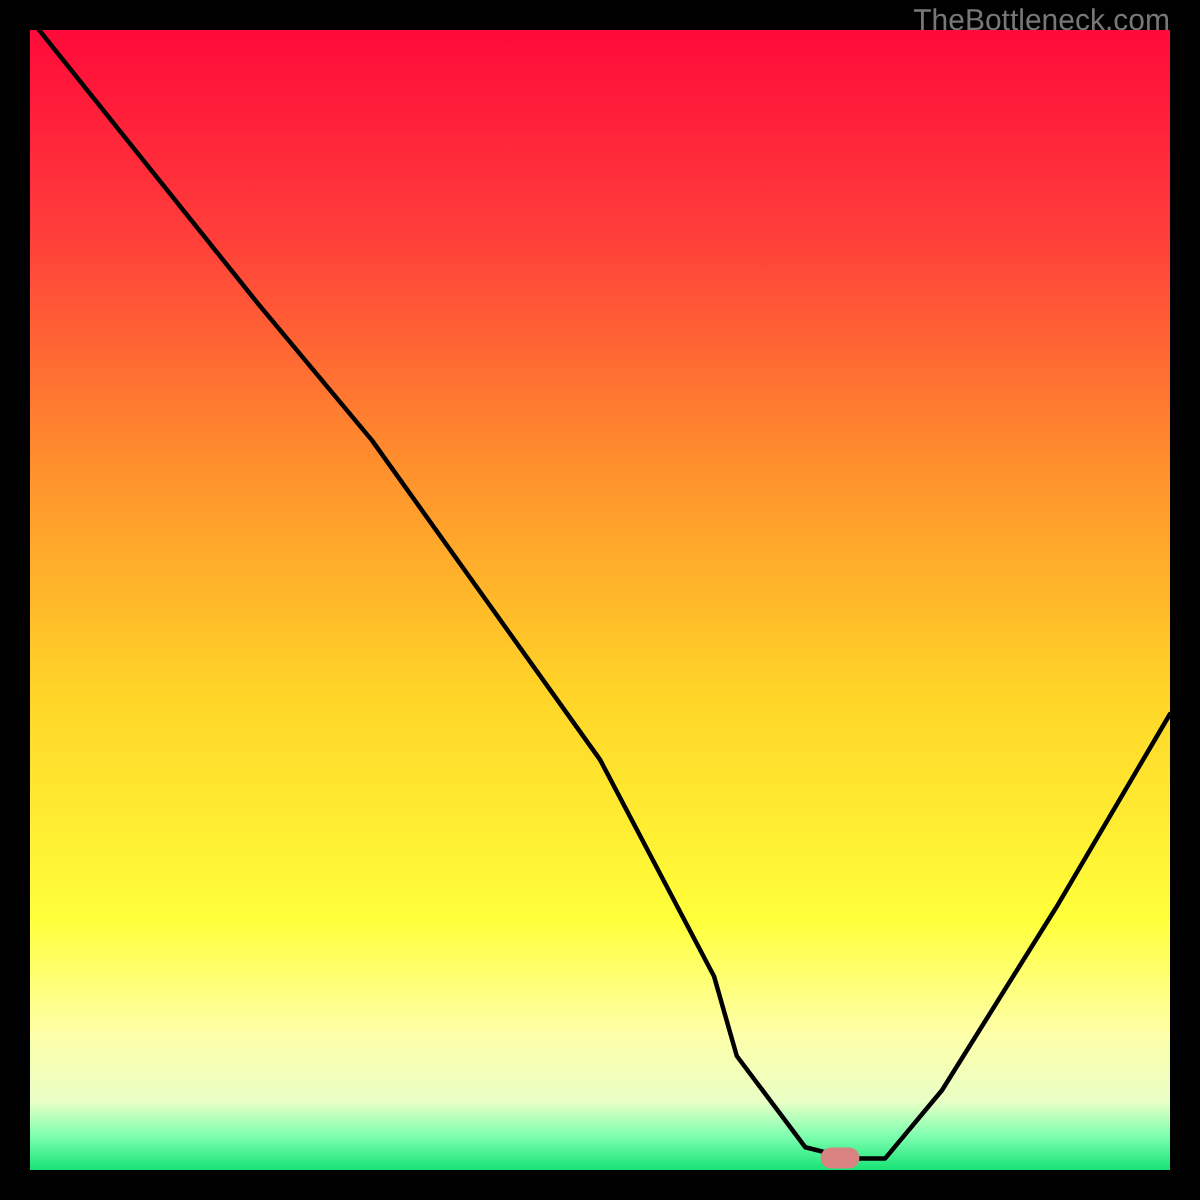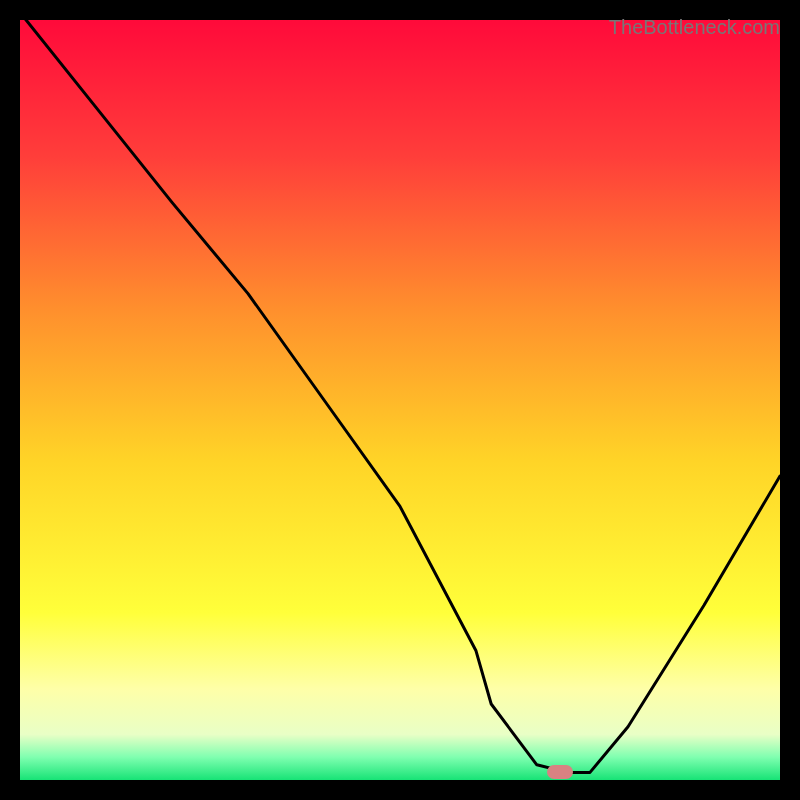--- a/index.html
+++ b/index.html
@@ -6,21 +6,21 @@
   body {
     width: 800px;
     height: 800px;
     background: #000;
     position: relative;
     font-family: Arial, sans-serif;
     overflow: hidden;
   }
   .watermark {
     position: absolute;
-    top: 16px;
+    top: 3px;
     right: 20px;
     color: #777;
     font-size: 20px;
     font-weight: 500;
     z-index: 10;
   }
   .plot {
     position: absolute;
     left: 20px;
     top: 20px;

